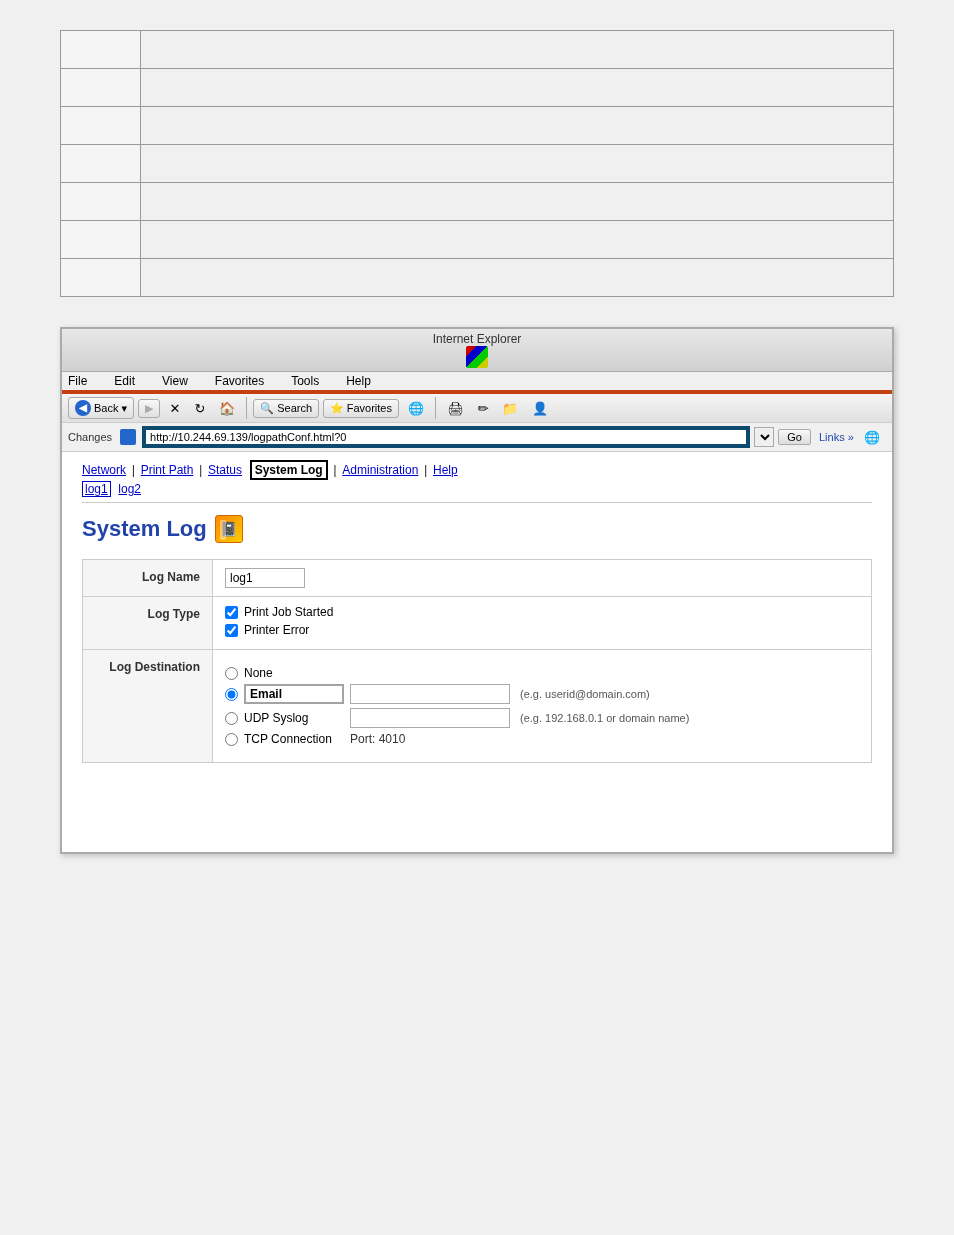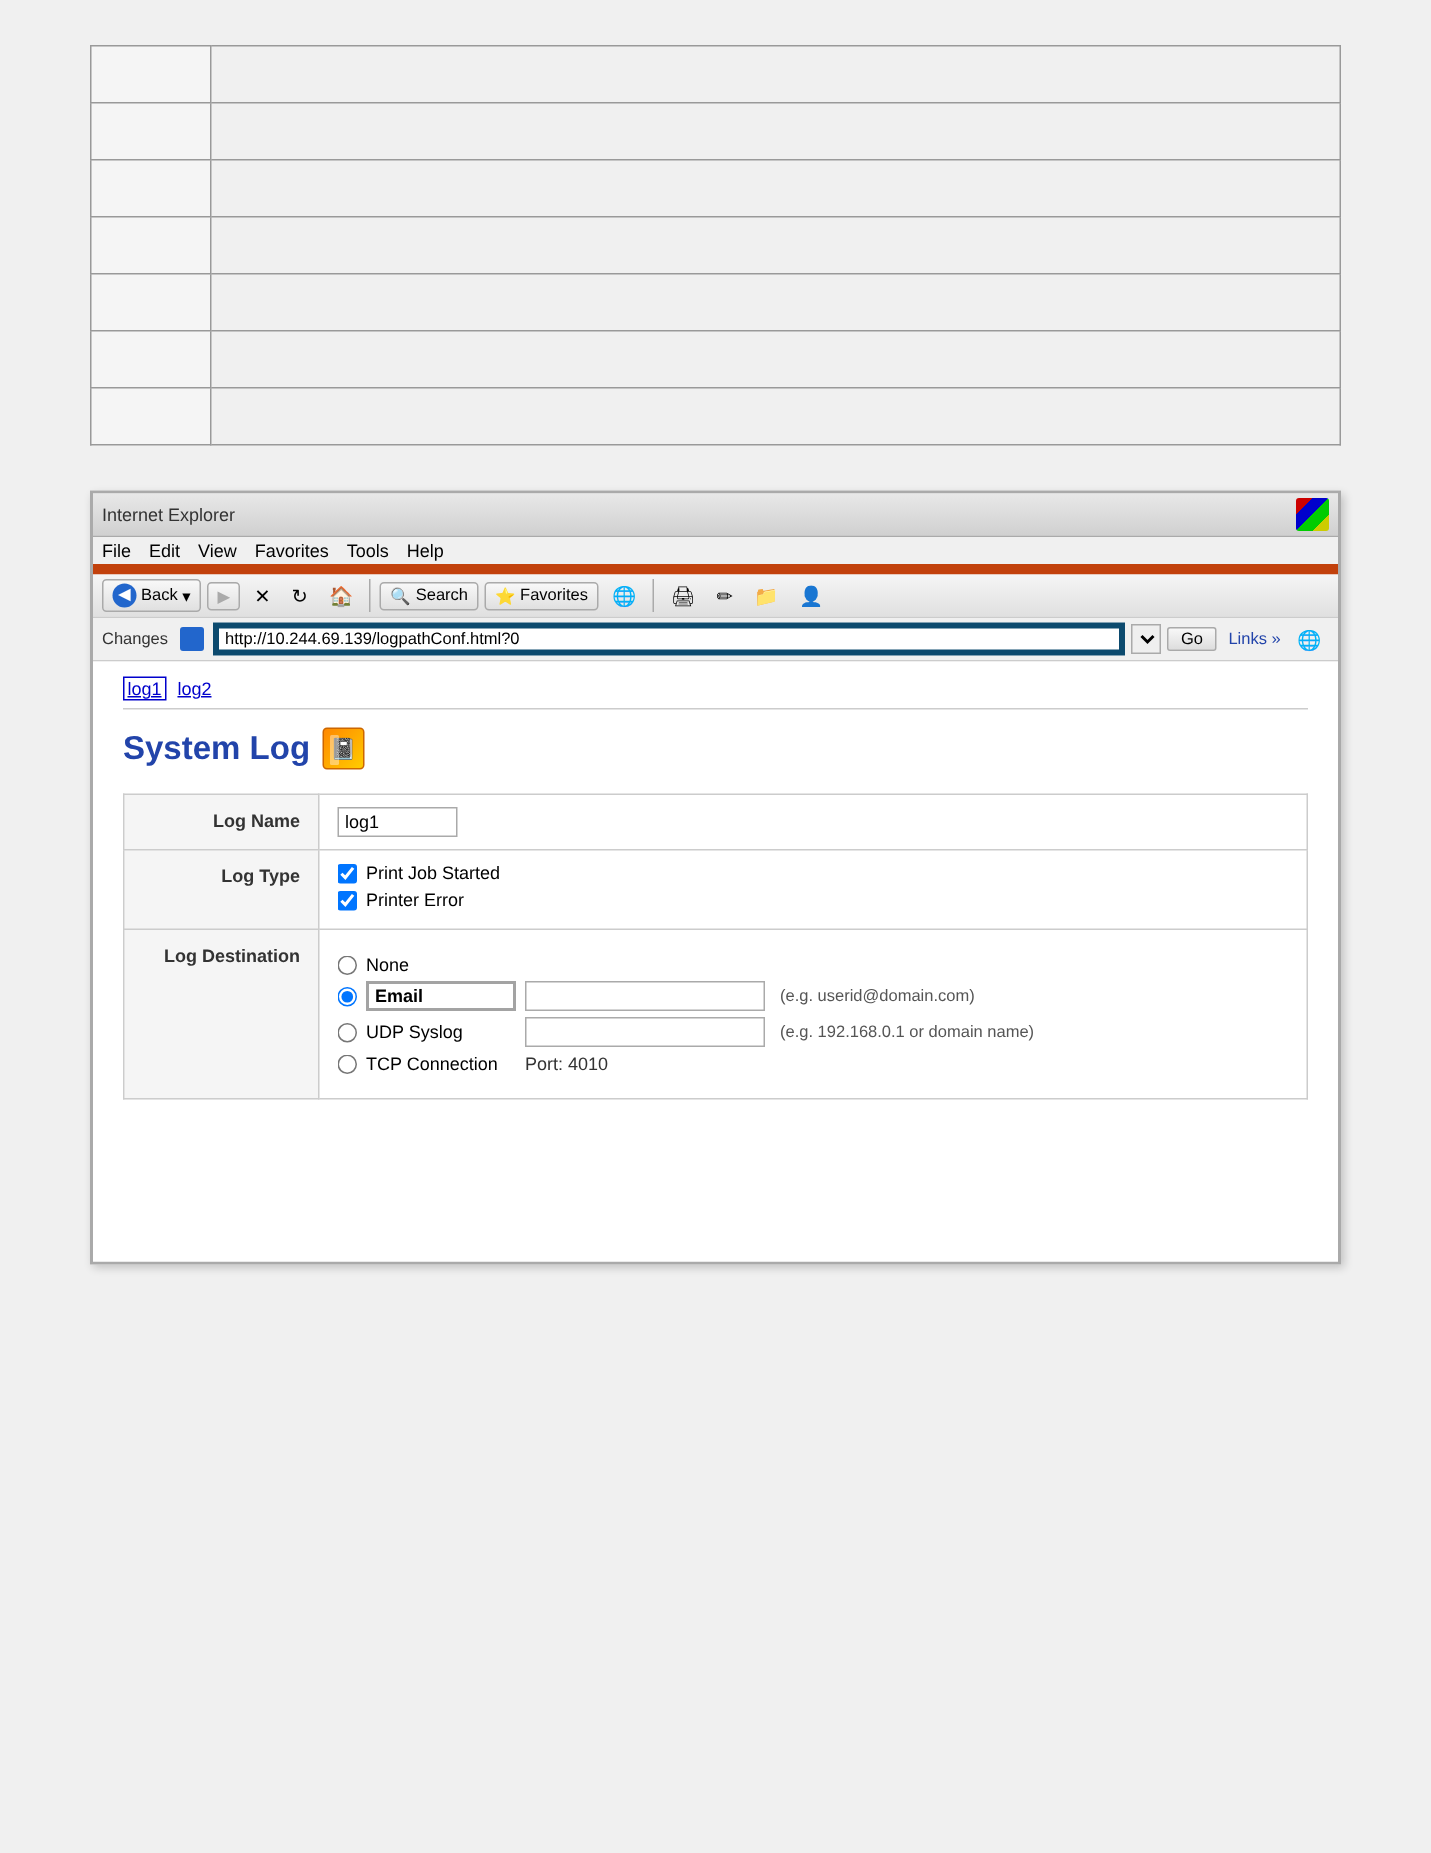--- a/index.html
+++ b/index.html
@@ -39,20 +39,21 @@
     }
 
     
     .title-bar {
       background: linear-gradient(to bottom, #e8e8e8, #d0d0d0);
       padding: 3px 6px;
       display: flex;
       justify-content: space-between;
       align-items: center;
       border-bottom: 1px solid #aaa;
+      flex-direction: column;
     }
     .title-bar-left { font-size: 12px; color: #333; }
 
     
     .toolbar {
       background: linear-gradient(to bottom, #f5f5f5, #e0e0e0);
       padding: 3px 6px;
       display: flex;
       align-items: center;
       gap: 4px;
@@ -354,21 +355,21 @@
     </table>
 </div>
 
 <div class="browser-wrapper">
 
   <div class="title-bar">
     <span class="title-bar-left">Internet Explorer</span>
     <span class="win-flag"></span>
   </div>
 
-  <div style="background:#f0f0f0; padding:2px 6px; border-bottom:7px solid #c2410c; display:flex; gap:12px; font-size:12px;">
+  <div style="background:#f0f0f0; padding:2px 6px; border-bottom:4px solid #c2410c; display:flex; gap:27px; font-size:12px;">
     <span style="cursor:pointer;">File</span>
     <span style="cursor:pointer;">Edit</span>
     <span style="cursor:pointer;">View</span>
     <span style="cursor:pointer;">Favorites</span>
     <span style="cursor:pointer;">Tools</span>
     <span style="cursor:pointer;">Help</span>
   </div>
 
   <div class="toolbar">
     <button class="toolbar-btn">
@@ -404,20 +405,33 @@
     <span class="address-icon"></span>
     <input class="address-input" type="text" value="http://10.244.69.139/logpathConf.html?0" style="">
     <select style="font-size:11px; width:20px; border:1px solid #aaa; padding:0; height:20px;"></select>
     <button class="address-go-btn">Go</button>
     <span class="address-links">Links »</span>
     <button class="toolbar-icon-btn" style="margin-left:2px;">🌐</button>
   </div>
 
   <div class="page-content">
 
+    <div class="nav-links">
+      <span class="nav-link">Network</span>
+      <span class="nav-sep">|</span>
+      <span class="nav-link">Print Path</span>
+      <span class="nav-sep">|</span>
+      <span class="nav-link">Status</span>
+      <span class="nav-sep"></span>
+      <span class="nav-active">System Log</span>
+      <span class="nav-sep">|</span>
+      <span class="nav-link">Administration</span>
+      <span class="nav-sep">|</span>
+      <span class="nav-link">Help</span>
+    </div>
     <div class="sub-nav">
       <span class="sub-nav-link active">log1</span>
       <span style="margin:0 2px;"> </span>
       <span class="sub-nav-link">log2</span>
     </div>
 
     <hr class="divider">
 
     <div class="page-title">
       <span>System Log</span>

